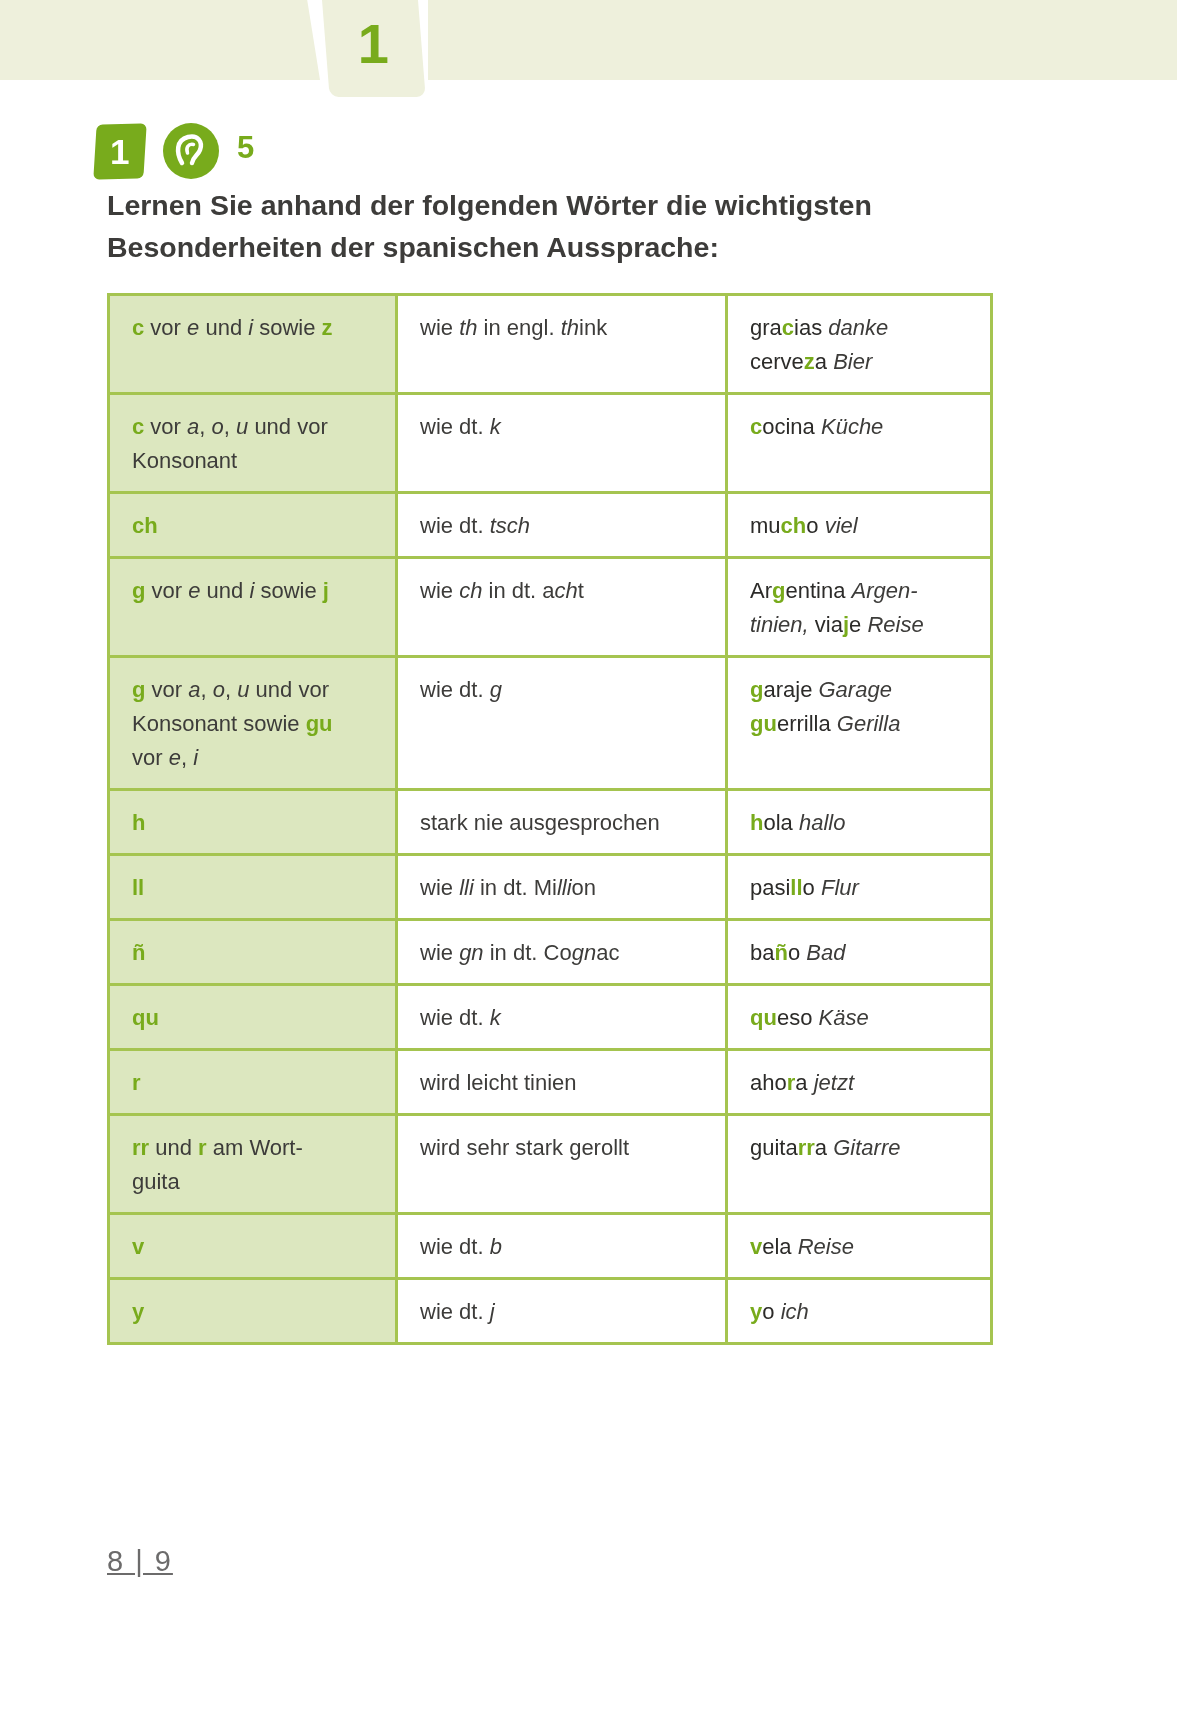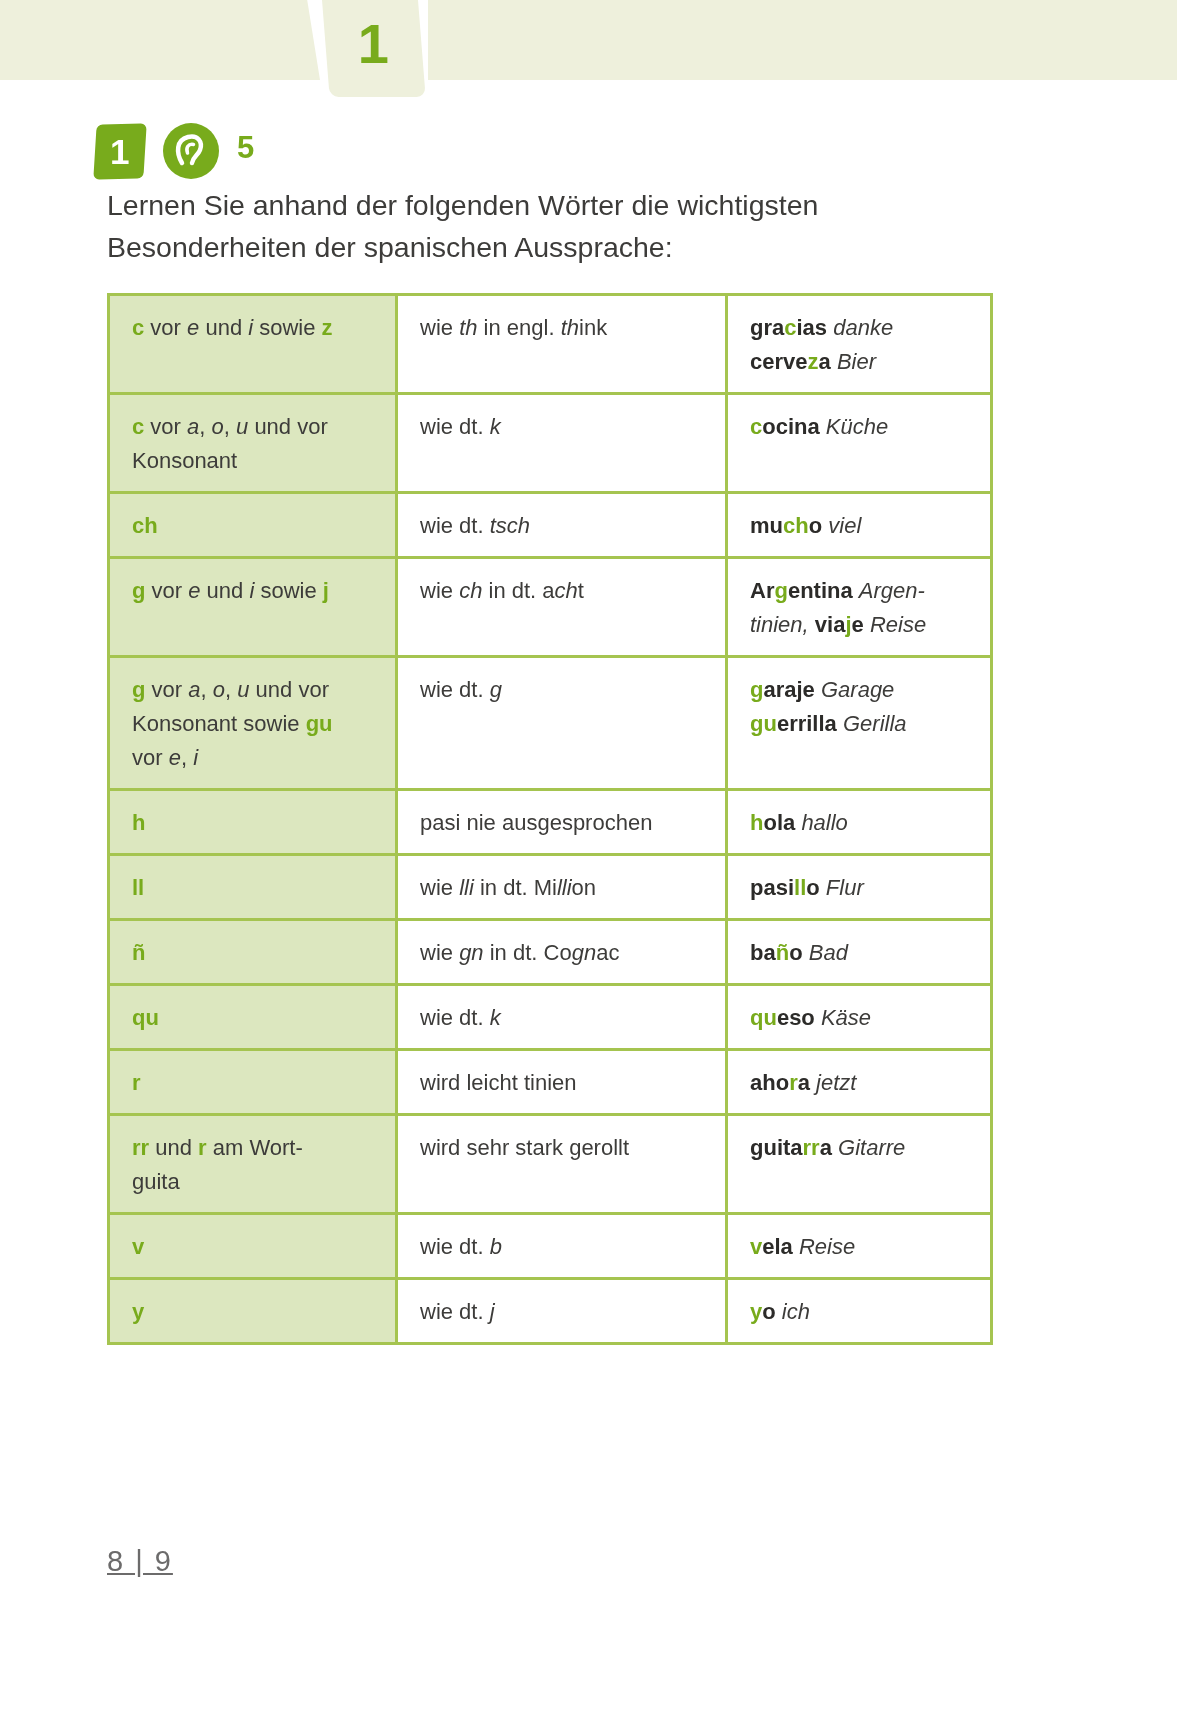--- a/index.html
+++ b/index.html
@@ -66,20 +66,21 @@
   .track-number{
     font-size:31px;font-weight:bold;color:var(--green);
     align-self:center;padding-bottom:6px;
   }
   
   .heading{
     position:absolute;left:107px;top:184px;width:860px;
     font-size:28.5px;line-height:42px;
     color:var(--text);
     white-space:pre-line;
+    font-weight:bold;
   }
   
   table.pron{
     position:absolute;left:107px;top:293px;
     width:883px;
     border-collapse:collapse;
     table-layout:fixed;
     border-radius:7px;
   }
   table.pron col.c1{width:288px;}
@@ -90,21 +91,21 @@
     vertical-align:top;
     padding:15px 18px 13px 22px;
     font-size:22px;line-height:34px;
     color:var(--text);
     background:#fff;
   }
   table.pron td.col-letter{background:var(--letter-cell-bg);}
   
   .rt-n{}
   .rt-i{font-style:italic;}
-  .rt-b{font-weight:bold;color:var(--text-bold);}
+  .rt-b{font-weight:normal;color:var(--text-bold);}
   .rt-g{font-weight:bold;color:var(--green);}
   
   .page-number{
     position:absolute;left:107px;top:1545px;
     font-size:29px;color:var(--footer-gray);
     letter-spacing:2px;
     text-decoration:underline;
   }
 </style>
 </head>
@@ -162,21 +163,21 @@
           <td class="col-pron"><span class="rt-n">wie </span><span class="rt-i">ch</span><span class="rt-n"> in dt. a</span><span class="rt-i">ch</span><span class="rt-n">t</span></td>
           <td class="col-ex"><span class="rt-b">Ar</span><span class="rt-g">g</span><span class="rt-b">entina</span><span class="rt-n"> </span><span class="rt-i">Argen-</span><br><span class="rt-i">tinien,</span><span class="rt-n"> </span><span class="rt-b">via</span><span class="rt-g">j</span><span class="rt-b">e</span><span class="rt-n"> </span><span class="rt-i">Reise</span></td>
         </tr>
         <tr>
           <td class="col-letter"><span class="rt-g">g</span><span class="rt-n"> vor </span><span class="rt-i">a</span><span class="rt-n">, </span><span class="rt-i">o</span><span class="rt-n">, </span><span class="rt-i">u</span><span class="rt-n"> und vor</span><br><span class="rt-n">Konsonant sowie </span><span class="rt-g">gu</span><br><span class="rt-n">vor </span><span class="rt-i">e</span><span class="rt-n">, </span><span class="rt-i">i</span></td>
           <td class="col-pron"><span class="rt-n">wie dt. </span><span class="rt-i">g</span></td>
           <td class="col-ex"><span class="rt-g">g</span><span class="rt-b">araje</span><span class="rt-n"> </span><span class="rt-i">Garage</span><br><span class="rt-g">gu</span><span class="rt-b">errilla</span><span class="rt-n"> </span><span class="rt-i">Gerilla</span></td>
         </tr>
         <tr>
           <td class="col-letter"><span class="rt-g">h</span></td>
-          <td class="col-pron"><span class="rt-n">pasi nie ausgesprochen</span></td>
+          <td class="col-pron"><span class="rt-n">stark nie ausgesprochen</span></td>
           <td class="col-ex"><span class="rt-g">h</span><span class="rt-b">ola</span><span class="rt-n"> </span><span class="rt-i">hallo</span></td>
         </tr>
         <tr>
           <td class="col-letter"><span class="rt-g">ll</span></td>
           <td class="col-pron"><span class="rt-n">wie </span><span class="rt-i">lli</span><span class="rt-n"> in dt. Mi</span><span class="rt-i">lli</span><span class="rt-n">on</span></td>
           <td class="col-ex"><span class="rt-b">pasi</span><span class="rt-g">ll</span><span class="rt-b">o</span><span class="rt-n"> </span><span class="rt-i">Flur</span></td>
         </tr>
         <tr>
           <td class="col-letter"><span class="rt-g">ñ</span></td>
           <td class="col-pron"><span class="rt-n">wie </span><span class="rt-i">gn</span><span class="rt-n"> in dt. Co</span><span class="rt-i">gn</span><span class="rt-n">ac</span></td>

